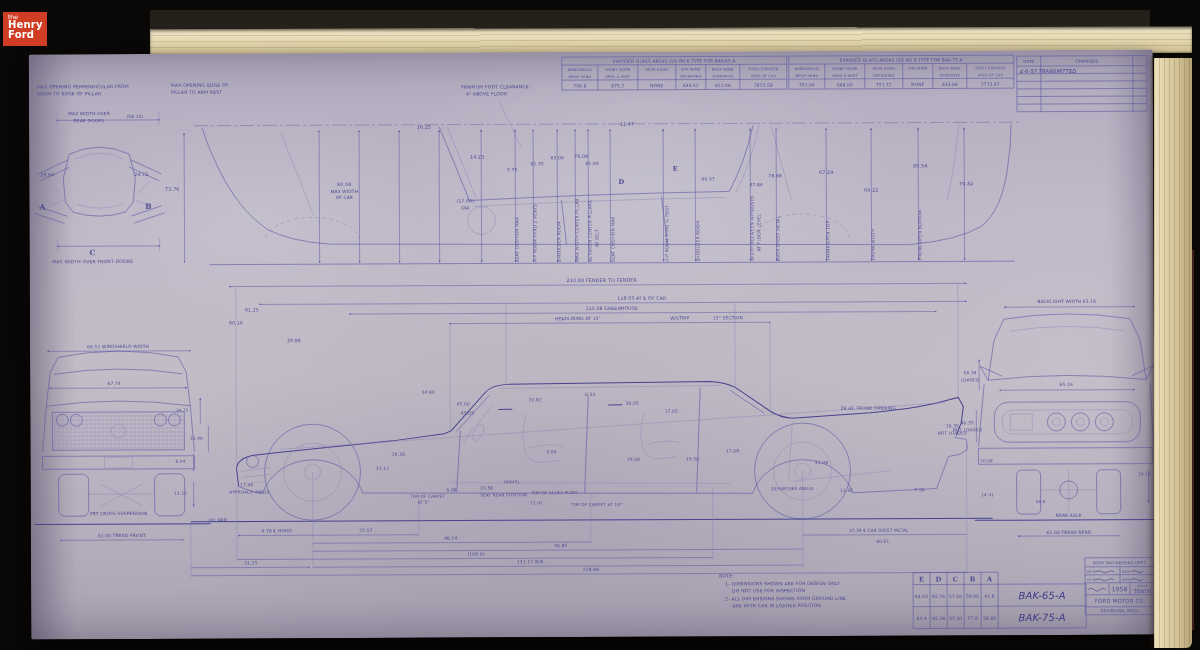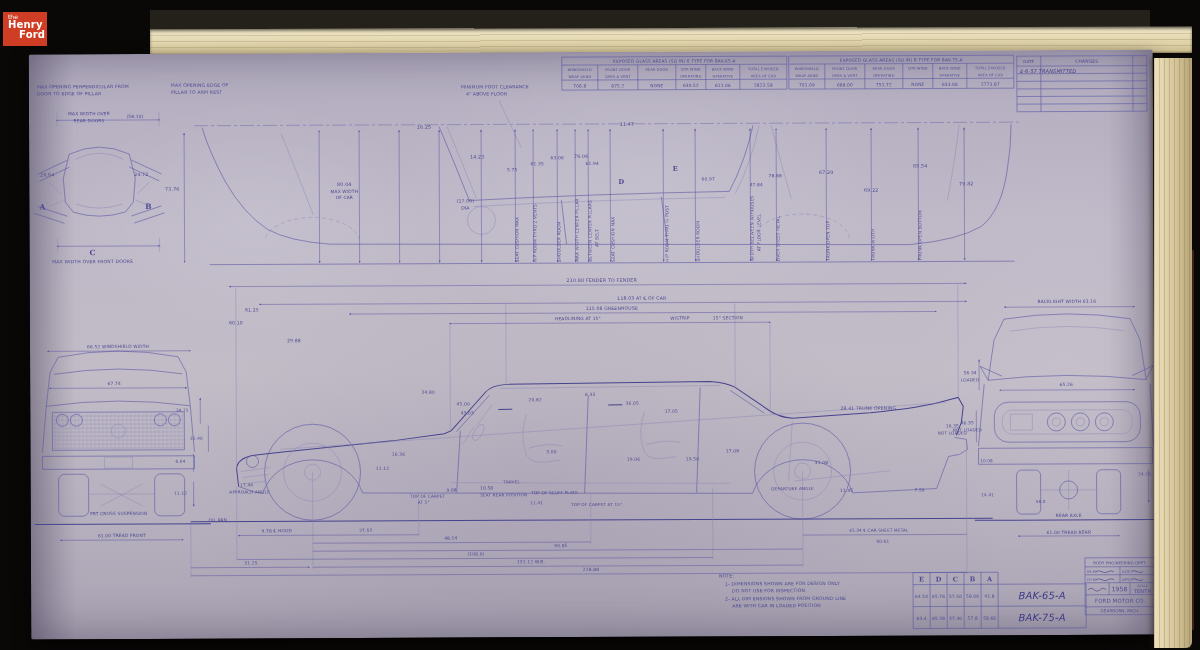--- a/index.html
+++ b/index.html
@@ -37,21 +37,21 @@
   .dim{fill:none;stroke:#5b57a2;stroke-width:.5;marker-start:url(#ah);marker-end:url(#ah);}
   .cl{fill:none;stroke:#6c68a8;stroke-width:.5;stroke-dasharray:14 3 3 3;}
   .dash{stroke-dasharray:4 3;}
   .sec{font-family:"DejaVu Serif",serif;font-weight:700;}
   .hand{font-style:italic;fill:#3f3b86;}
   .hand-line{fill:none;stroke:#3f3b86;stroke-width:.6;}
   .logo{position:absolute;left:3px;top:12px;width:44px;height:34px;background:#cf3d24;z-index:9;
     color:#fff;padding:2px 0 0 5px;box-sizing:border-box;line-height:1;}
   .logo .t{font-size:6px;display:block;}
   .logo .w{font-size:10px;font-weight:700;display:block;letter-spacing:.2px;}
-  .logo .w2{margin-left:11px;}
+  .logo .w2{margin-left:0px;}
 </style>
 </head>
 <body>
 
 <div class="frame">
   <div class="binding"></div>
   <div class="pages-top"></div>
   <div class="spine"></div>
 
   <div class="logo">

